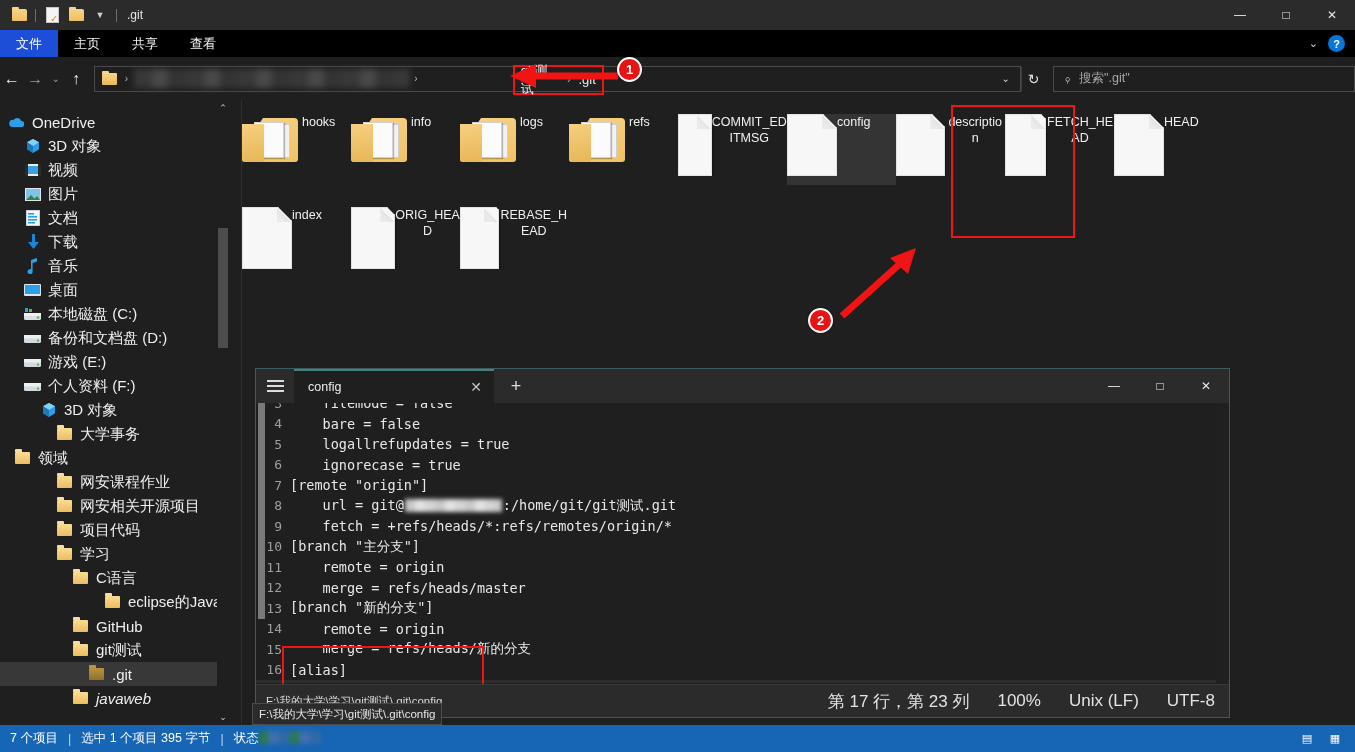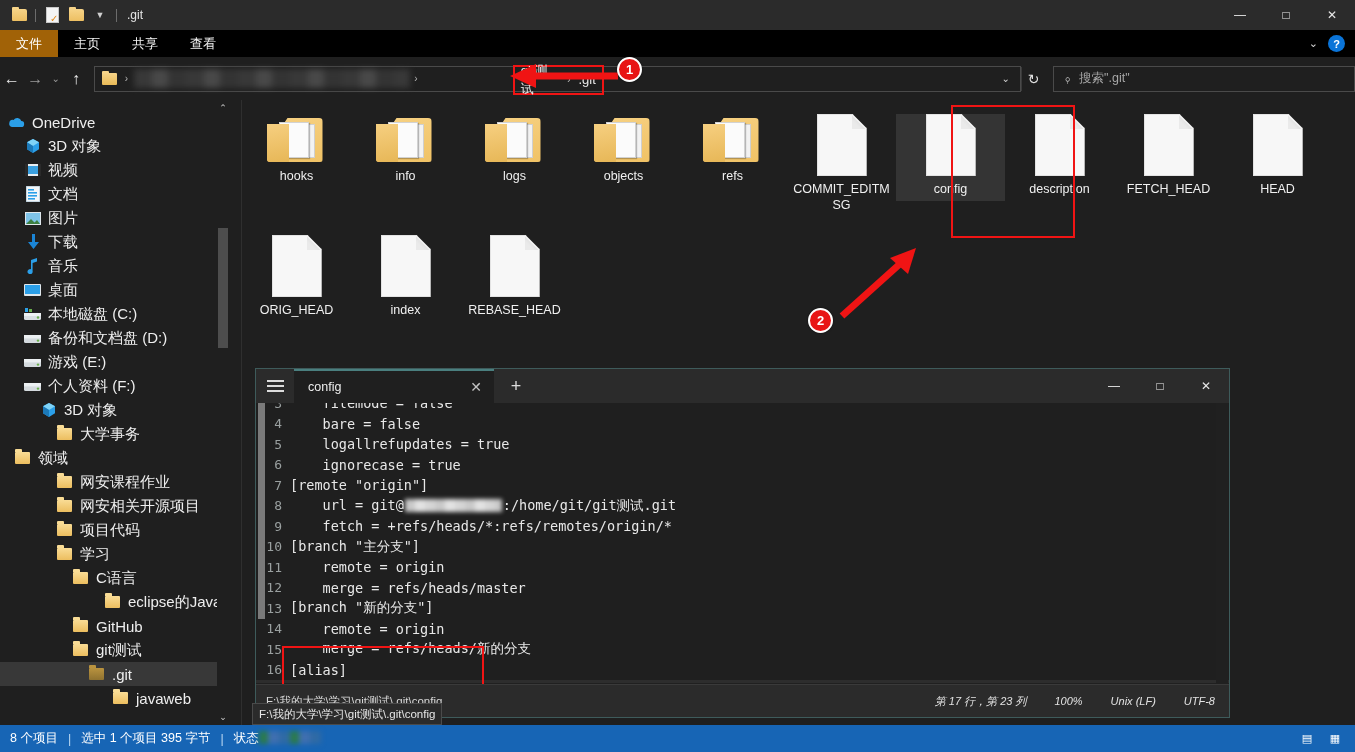--- a/index.html
+++ b/index.html
@@ -46,21 +46,21 @@
 
   
   .ribbon {
     position: absolute; left:0; top:30px; width:1355px; height:27px;
     background:#000; display:flex; align-items:stretch;
   }
   .ribtab {
     display:flex; align-items:center; justify-content:center;
     color:#f2f2f2; font-size:13px; padding: 0 14px; min-width: 58px;
   }
-  .ribtab.file { background:#a16207; color:#ffffff; font-size:13px; min-width:58px; }
+  .ribtab.file { background:#1d4ed8; color:#ffffff; font-size:13px; min-width:58px; }
   .ribbon-right { margin-left:auto; display:flex; align-items:center; gap:10px; padding-right:10px; }
   .ribbon-chev { color:#d8d8d8; font-size:11px; }
   .help-btn {
     width:17px; height:17px; border-radius:50%; background:#0a74d8; color:#fff;
     font-size:11px; display:flex; align-items:center; justify-content:center; font-weight:bold;
   }
 
   
   .addrrow {
     position:absolute; left:0; top:57px; width:1355px; height:43px;
@@ -131,21 +131,21 @@
   }
   .pane-divider { position:absolute; left:241px; top:100px; width:1px; height:625px; background:#2f2f2f; }
 
   
   .content {
     position:absolute; left:242px; top:100px; width:1113px; height:625px; background:#1f1f1f;
   }
   .icongrid { position:absolute; left:0; top:6px; width:1113px; }
   .grid-row { display:flex; }
   .cell { width:109px; display:flex; flex-direction:column; align-items:center; padding-top:8px; }
-  .cell-inner { display:flex; flex-direction:column; align-items:center; width:109px; }
+  .cell-inner { display:flex; flex-direction:row; align-items:flex-start; width:109px; }
   .cell.sel .cell-inner { background:#343434; padding-bottom:4px; }
   .icon-folder {
     width:60px; height:48px; position:relative; margin-bottom:6px;
   }
   .icon-folder .back {
     position:absolute; left:0; top:4px; width:56px; height:44px;
     background: linear-gradient(160deg,#f7d285 0%,#f0c265 100%);
     border-radius:2px 4px 3px 3px;
     clip-path: polygon(0 6px, 17px 6px, 21px 0, 56px 0, 56px 44px, 0 44px);
   }
@@ -230,21 +230,21 @@
     position:absolute; left:26px; top:277px; width:202px; height:44px;
     border:2px solid #f01414; pointer-events:none;
   }
 
   .ed-status {
     position:absolute; left:0; bottom:0; width:973px; height:33px; background:#2b2b2b;
     display:flex; align-items:center; border-top:1px solid #3a3a3a;
   }
   .ed-path { color:#d8d8d8; font-size:11.5px; padding-left:10px; }
   .ed-stat-right { margin-left:auto; display:flex; align-items:center; }
-  .ed-stat-right span { color:#e2e2e2; font-size:11px; padding:0 14px;font-style:italic; }
+  .ed-stat-right span { color:#e2e2e2; font-size:17px; padding:0 14px; }
 
   
   .statusbar {
     position:absolute; left:0; bottom:0; width:1355px; height:27px;
     background:#1765b5; display:flex; align-items:center; color:#ffffff; font-size:12.5px;
   }
   .sb-item { padding:0 10px; }
   .sb-sep { color:#b9d6f1; }
   .sb-blur {
     display:inline-block; width:62px; height:13px; vertical-align:-2px;
@@ -354,42 +354,42 @@
               <rect x="0" y="1" width="16" height="12" fill="#e8eef2"></rect>
               <rect x="3" y="3" width="10" height="8" fill="#3aa0e0"></rect>
               <rect x="0" y="1" width="3" height="12" fill="#2a2a2a"></rect>
               <rect x="13" y="1" width="3" height="12" fill="#2a2a2a"></rect>
             </svg>
           </span>
           <span>视频</span>
         </div>
         <div class="nav-item" style="padding-left: 24px;">
           <span class="nav-ico">
+            <svg width="16" height="13" viewBox="0 0 16 13">
+              <rect x="0" y="0" width="16" height="13" fill="#dfe7ec"></rect>
+              <rect x="1" y="1" width="14" height="11" fill="#7ec3e8"></rect>
+              <path d="M1 12l5-5 3.5 3.5L12 8l3 4z" fill="#3c7f42"></path>
+            </svg>
+          </span>
+          <span>图片</span>
+        </div>
+        <div class="nav-item" style="padding-left: 24px;">
+          <span class="nav-ico">
             <svg width="14" height="16" viewBox="0 0 14 16">
               <rect x="0" y="0" width="14" height="16" fill="#f2f6f9" stroke="#9bb6c7"></rect>
               <rect x="2" y="3" width="6" height="1.6" fill="#2b9fe8"></rect>
               <rect x="2" y="6" width="9" height="1.6" fill="#2b9fe8"></rect>
               <rect x="2" y="9" width="9" height="1.6" fill="#2b9fe8"></rect>
               <rect x="2" y="12" width="7" height="1.6" fill="#2b9fe8"></rect>
             </svg>
           </span>
           <span>文档</span>
         </div>
         <div class="nav-item" style="padding-left: 24px;">
           <span class="nav-ico">
-            <svg width="16" height="13" viewBox="0 0 16 13">
-              <rect x="0" y="0" width="16" height="13" fill="#dfe7ec"></rect>
-              <rect x="1" y="1" width="14" height="11" fill="#7ec3e8"></rect>
-              <path d="M1 12l5-5 3.5 3.5L12 8l3 4z" fill="#3c7f42"></path>
-            </svg>
-          </span>
-          <span>图片</span>
-        </div>
-        <div class="nav-item" style="padding-left: 24px;">
-          <span class="nav-ico">
             <svg width="14" height="16" viewBox="0 0 14 16">
               <path d="M6 0h3v8h4l-5.5 7L2 8h4z" fill="#1b85d6"></path>
             </svg>
           </span>
           <span>下载</span>
         </div>
         <div class="nav-item" style="padding-left: 24px;">
           <span class="nav-ico">
             <svg width="14" height="16" viewBox="0 0 14 16">
               <path d="M11 0L5 2v9.2A2.6 2.6 0 1 0 6.6 13V5l4.4-1.4z" fill="#2b9fe8"></path>
@@ -517,21 +517,21 @@
             <span class="fi-folder"></span>
           </span>
           <span>git测试</span>
         </div>
         <div class="nav-item sel" style="padding-left: 88px;">
           <span class="nav-ico">
             <span class="fi-folder dark"></span>
           </span>
           <span>.git</span>
         </div>
-        <div class="nav-item" style="padding-left: 112px;">
+        <div class="nav-item" style="padding-left: 72px; font-style: italic;">
           <span class="nav-ico">
             <span class="fi-folder"></span>
           </span>
           <span>javaweb</span>
         </div>
       </div>
     <div class="navscroll">
       <div class="up">⌃</div>
       <div class="thumb"></div>
       <div class="down">⌄</div>
@@ -576,31 +576,20 @@
             </div>
           </div>
           <div class="cell">
             <div class="cell-inner">
               <div class="icon-folder">
                 <div class="back"></div>
                 <div class="page2"></div>
                 <div class="page"></div>
                 <div class="front"></div>
               </div>
-              <div class="cell-label">objects</div>
-            </div>
-          </div>
-          <div class="cell">
-            <div class="cell-inner">
-              <div class="icon-folder">
-                <div class="back"></div>
-                <div class="page2"></div>
-                <div class="page"></div>
-                <div class="front"></div>
-              </div>
               <div class="cell-label">refs</div>
             </div>
           </div>
           <div class="cell">
             <div class="cell-inner">
               <div class="icon-file">
                 <div class="fold"></div>
               </div>
               <div class="cell-label">COMMIT_EDITMSG</div>
             </div>
@@ -637,29 +626,29 @@
               <div class="cell-label">HEAD</div>
             </div>
           </div>
         </div>
       <div class="grid-row" id="file-row-2" style="margin-top:14px;">
           <div class="cell">
             <div class="cell-inner">
               <div class="icon-file">
                 <div class="fold"></div>
               </div>
-              <div class="cell-label">ORIG_HEAD</div>
+              <div class="cell-label">index</div>
             </div>
           </div>
           <div class="cell">
             <div class="cell-inner">
               <div class="icon-file">
                 <div class="fold"></div>
               </div>
-              <div class="cell-label">index</div>
+              <div class="cell-label">ORIG_HEAD</div>
             </div>
           </div>
           <div class="cell">
             <div class="cell-inner">
               <div class="icon-file">
                 <div class="fold"></div>
               </div>
               <div class="cell-label">REBASE_HEAD</div>
             </div>
           </div>
@@ -790,21 +779,21 @@
         <span>100%</span>
         <span>Unix (LF)</span>
         <span>UTF-8</span>
       </div>
     </div>
   </div>
 
   <div class="tooltip">F:\我的大学\学习\git测试\.git\config</div>
 
   <div class="statusbar">
-    <span class="sb-item">8 个项目</span>
+    <span class="sb-item">7 个项目</span>
     <span class="sb-sep">|</span>
     <span class="sb-item">选中 1 个项目  395 字节</span>
     <span class="sb-sep">|</span>
     <span class="sb-item"><span>状态</span><span class="sb-blur"></span></span>
     <div class="sb-right">
       <span class="viewbtn">▤</span>
       <span class="viewbtn">▦</span>
     </div>
   </div>
 

